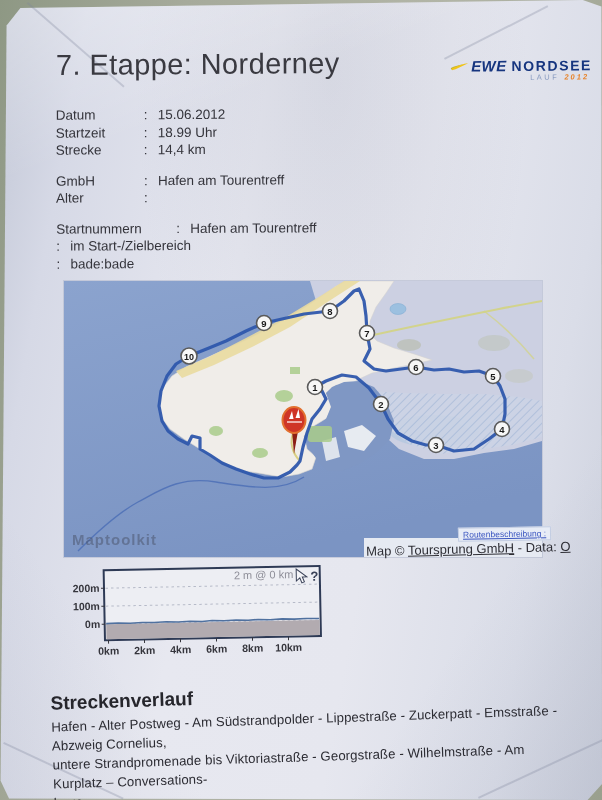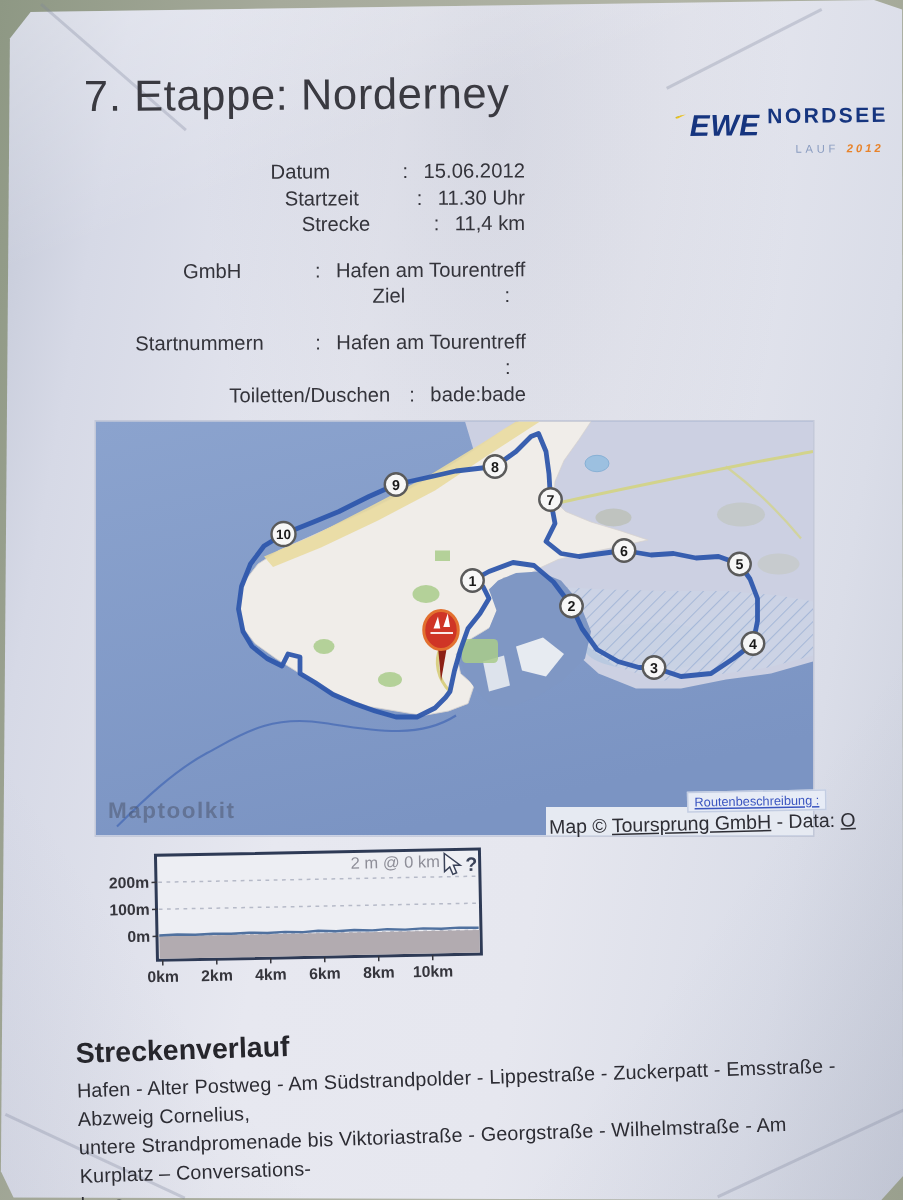--- a/index.html
+++ b/index.html
@@ -27,30 +27,30 @@
   .fold-bl{width:132px;left:4px;top:742px;transform:rotate(25deg);}
   .fold-br{width:140px;left:478px;top:797px;transform:rotate(-25deg);}
 
   .title{
     position:absolute;left:56px;top:48px;font-size:29px;color:#3a3a41;
     letter-spacing:.4px;transform:rotate(-.4deg);
   }
   .logo{position:absolute;left:450px;top:57px;width:142px;transform:rotate(-.6deg);}
   .logo-top{display:flex;align-items:center;}
   .swoosh{width:32px;height:16px;margin-right:2px;}
-  .ewe{font-style:italic;font-weight:bold;color:#16357f;font-size:20px;letter-spacing:.4px;margin-top:16px;}
+  .ewe{font-style:italic;font-weight:bold;color:#16357f;font-size:15px;letter-spacing:.4px;}
   .nordsee{color:#16357f;font-size:14px;font-weight:600;letter-spacing:1.6px;margin-left:5px;}
   .logo-sub{text-align:right;font-size:7.5px;margin-top:-1px;padding-right:3px;}
   .lauf{color:#8a9cc0;letter-spacing:2.5px;font-weight:400;}
   .year{color:#e8832a;letter-spacing:2px;font-weight:700;margin-left:3px;font-style:italic;}
 
   .info{position:absolute;left:56px;top:106px;font-size:13.5px;color:#34343b;transform:rotate(-.3deg);}
-  .row{display:flex;line-height:17.5px;justify-content:flex-end;}
+  .row{display:flex;line-height:17.5px;}
   .row .lbl{width:88px;}
-  .g3 .lbl{width:120px;margin-left:34px;}
+  .g3 .lbl{width:120px;}
   .row .sep{width:14px;}
   .gap{height:13px;}
 
   .map{position:absolute;left:64px;top:281px;width:478px;height:276px;
        box-shadow:0 0 0 1px rgba(180,187,207,.6);}
   .map svg{display:block;}
 
   .routelink{
     position:absolute;left:458px;top:527px;font-size:8.5px;color:#3a55c0;
     background:#e7ecf6;padding:1px 4px;text-decoration:underline;
@@ -96,48 +96,48 @@
 
 <div class="info">
   <div class="row">
     <span class="lbl">Datum</span>
     <span class="sep">:</span>
     <span class="val">15.06.2012</span>
   </div>
   <div class="row">
     <span class="lbl">Startzeit</span>
     <span class="sep">:</span>
-    <span class="val">11.30 Uhr</span>
+    <span class="val">18.99 Uhr</span>
   </div>
   <div class="row">
     <span class="lbl">Strecke</span>
     <span class="sep">:</span>
-    <span class="val">11,4 km</span>
+    <span class="val">14,4 km</span>
   </div>
   <div class="gap"></div>
   <div class="row">
     <span class="lbl">GmbH</span>
     <span class="sep">:</span>
     <span class="val">Hafen am Tourentreff</span>
   </div>
   <div class="row">
-    <span class="lbl">Ziel</span>
+    <span class="lbl">Alter</span>
     <span class="sep">:</span>
   </div>
   <div class="gap"></div>
   <div class="row g3">
     <span class="lbl">Startnummern</span>
     <span class="sep">:</span>
     <span class="val">Hafen am Tourentreff</span>
   </div>
   <div class="row g3">
     <span class="sep">:</span>
+    <span class="val">im Start-/Zielbereich</span>
   </div>
   <div class="row g3">
-    <span class="lbl">Toiletten/Duschen</span>
     <span class="sep">:</span>
     <span class="val">bade:bade</span>
   </div>
 </div>
 
 <div class="map">
 <svg width="478" height="276" viewBox="0 0 478 276">
   <defs>
     <linearGradient id="waterGrad" x1="0" y1="0" x2="0.4" y2="1">
       <stop offset="0" stop-color="#8ba3ce"></stop>

